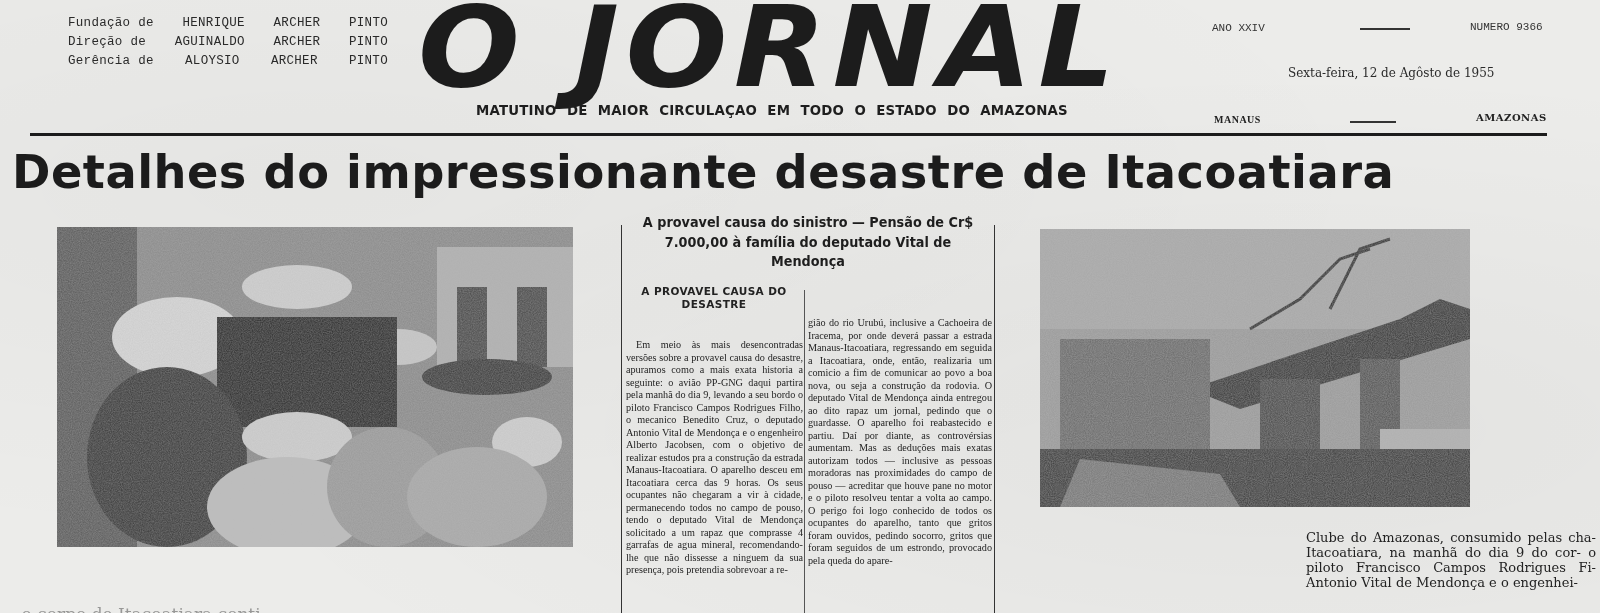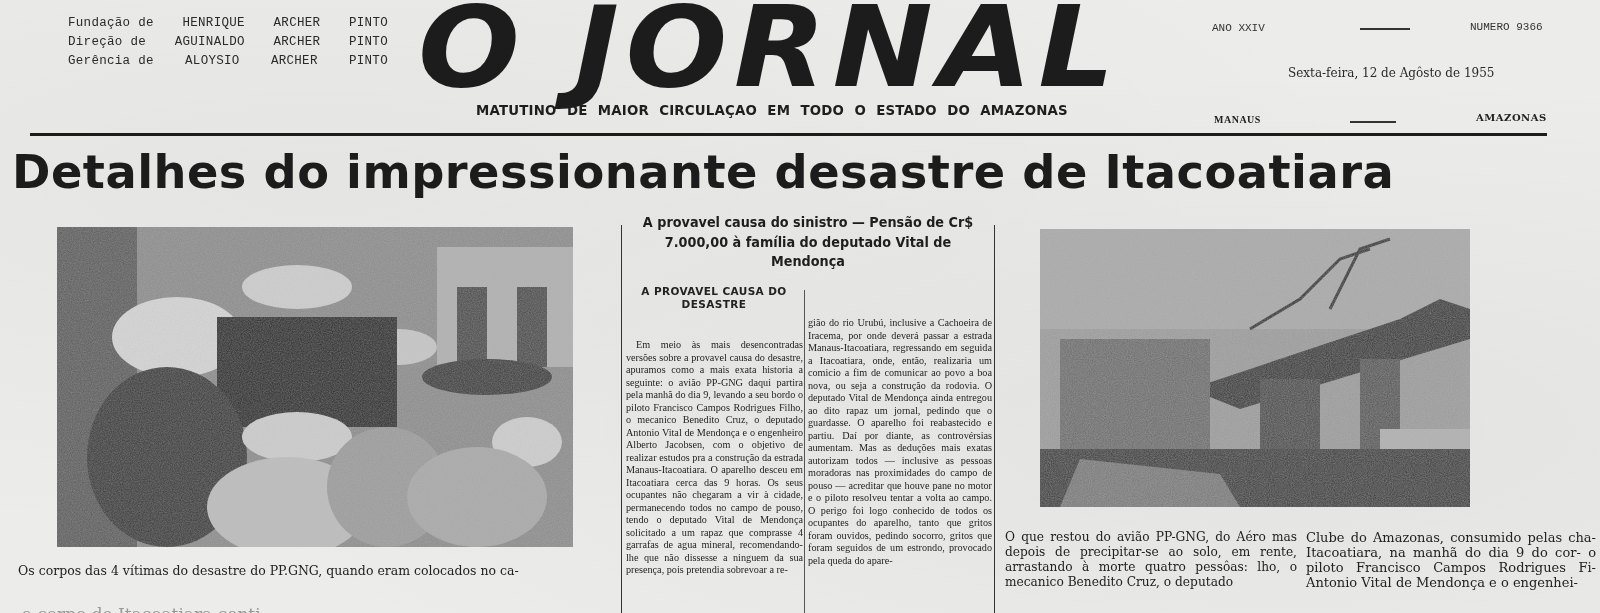--- a/index.html
+++ b/index.html
@@ -126,21 +126,20 @@
     <ellipse cx="230" cy="280" rx="80" ry="50" fill="#bdbdbd"></ellipse>
     <ellipse cx="330" cy="260" rx="60" ry="60" fill="#9a9a9a"></ellipse>
     <ellipse cx="430" cy="150" rx="65" ry="18" fill="#3c3c3c"></ellipse>
     <ellipse cx="470" cy="215" rx="35" ry="25" fill="#d0d0d0"></ellipse>
     <ellipse cx="420" cy="270" rx="70" ry="50" fill="#a8a8a8"></ellipse>
     <rect width="516" height="320" filter="url(#grain1)"></rect>
   </svg>
 </div>
 
 <div class="abs caption1">
-  <span>Os corpos das 4 vítimas do desastre do PP.GNG, quando eram colocados no ca-</span>
 </div>
 
 <div class="abs stub-left">... o corpo de Itacoatiara conti-</div>
 
 <div class="abs col-rule-left"></div>
 <div class="abs col-rule-mid"></div>
 <div class="abs col-rule-right"></div>
 
 <div class="abs deck">A provavel causa do sinistro — Pensão de Cr$ 7.000,00 à família do deputado Vital de Mendonça</div>
 <div class="abs subhead">A PROVAVEL CAUSA DO DESASTRE</div>
@@ -169,17 +168,16 @@
     <rect x="220" y="150" width="60" height="110" fill="#4a4a4a"></rect>
     <rect x="320" y="130" width="40" height="120" fill="#555"></rect>
     <rect x="0" y="220" width="430" height="58" fill="#3e3e3e"></rect>
     <polygon points="40,230 180,245 200,278 20,278" fill="#777"></polygon>
     <rect x="340" y="200" width="90" height="20" fill="#b0b0b0"></rect>
     <rect width="430" height="278" filter="url(#grain2)"></rect>
   </svg>
 </div>
 
 <div class="abs caption2-a">
-  <span>O que restou do avião PP-GNG, do Aéro mas depois de precipitar-se ao solo, em rente, arrastando à morte quatro pessôas: lho, o mecanico Benedito Cruz, o deputado</span>
 </div>
 <div class="abs caption2-b">
   <span>Clube do Amazonas, consumido pelas cha- Itacoatiara, na manhã do dia 9 do cor- o piloto Francisco Campos Rodrigues Fi- Antonio Vital de Mendonça e o engenhei-</span>
 </div>
 
 </body></html>

